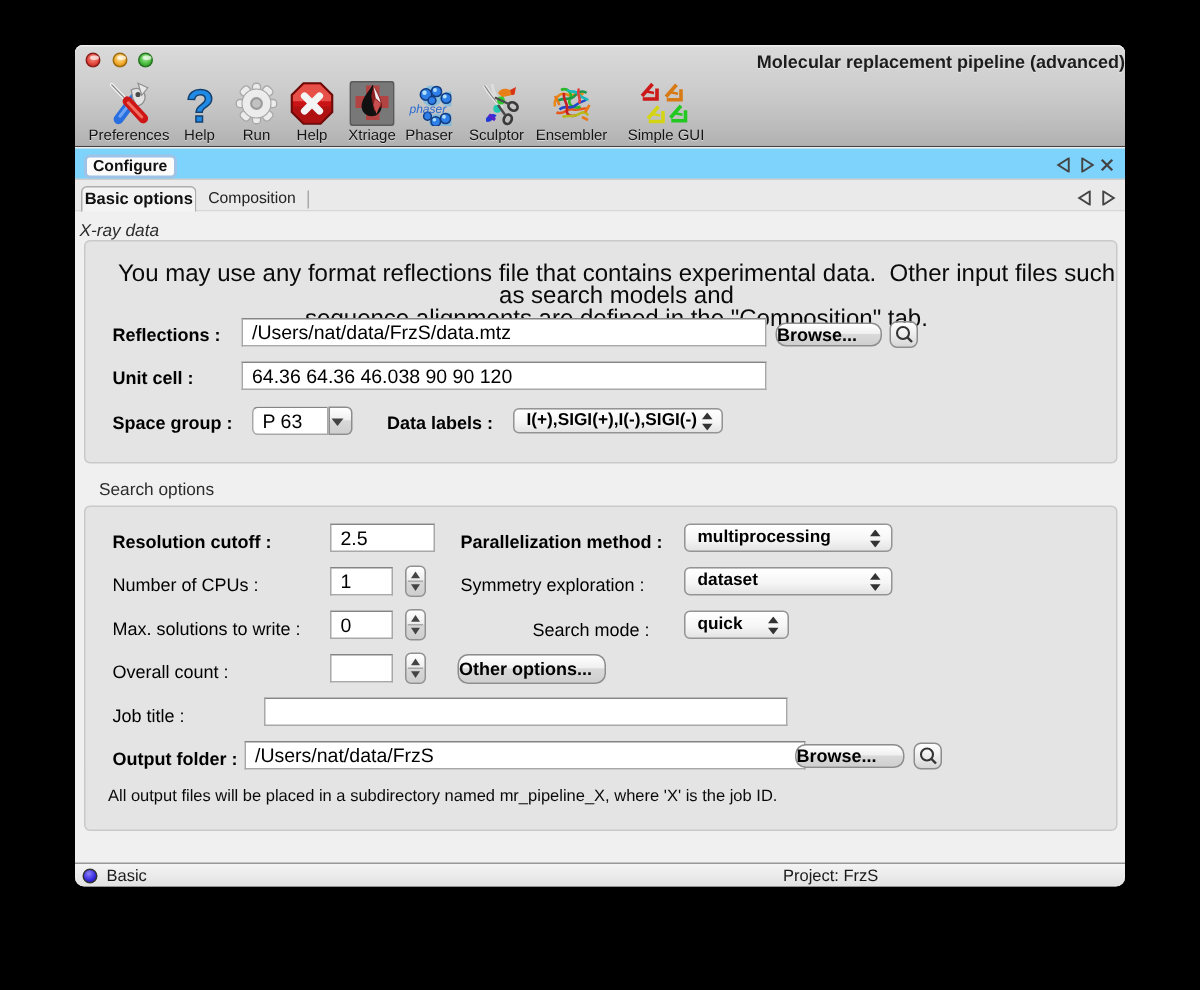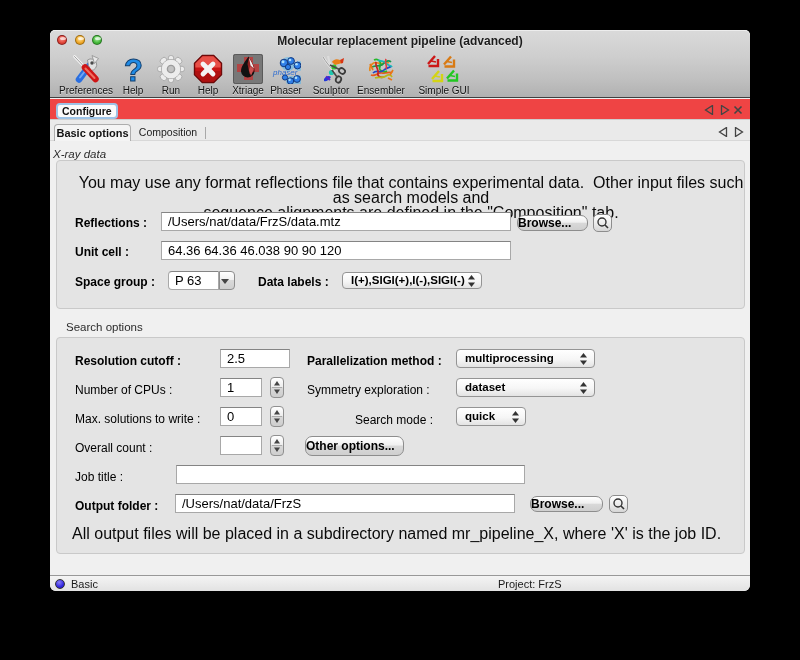--- a/index.html
+++ b/index.html
@@ -13,25 +13,25 @@
   position:absolute; left:0; top:0; width:700px; height:68px;
   background:linear-gradient(#dadada, #cecece 40%, #bfbfbf 75%, #b1b1b1);
   border-bottom:1px solid #404040; border-radius:5px 5px 0 0;
   box-shadow:inset 0 1px 0 #ededed;
 }
 .tl { position:absolute; top:5px; width:10px; height:10px; border-radius:50%; }
 .tl i { position:absolute; left:2px; top:1px; width:6px; height:3px; border-radius:50%; background:rgba(255,255,255,.65);}
 #tl-r { left:7px; background:radial-gradient(circle at 50% 35%, #f8988f, #e2463a 60%, #b02920); border:1px solid #903; border-color:rgba(120,20,20,.8);}
 #tl-y { left:25px; background:radial-gradient(circle at 50% 35%, #ffe9a8, #f0a829 60%, #c07d10); border:1px solid rgba(140,95,10,.8);}
 #tl-g { left:42px; background:radial-gradient(circle at 50% 35%, #b3efa9, #46ba3b 60%, #2d8f25); border:1px solid rgba(30,100,25,.8);}
-#title { position:absolute; top:4px; left:0; width:700px; text-align:center; font-size:12px; font-weight:bold; color:#1c1c1c; text-shadow:0 1px 0 rgba(255,255,255,0.5); }
+#title { position:absolute; top:4px; left:0; width:700px; text-align:right; font-size:12px; font-weight:bold; color:#1c1c1c; text-shadow:0 1px 0 rgba(255,255,255,0.5); }
 .tbi { position:absolute; top:24px; text-align:center; }
 .tbi .lab { position:absolute; top:31px; left:50%; transform:translateX(-50%); font-size:10px; color:#141414; white-space:nowrap; text-shadow:0 1px 0 rgba(255,255,255,0.5); }
 
-#cfgrow { position:absolute; left:0; top:69px; width:700px; height:21px; background:#ef4444; border-bottom:1px solid #cdcdcd; }
+#cfgrow { position:absolute; left:0; top:69px; width:700px; height:21px; background:#7dd3fc; border-bottom:1px solid #cdcdcd; }
 #cfgtab { position:absolute; left:6px; top:4px; height:16px; padding:0 4px; background:#fbfbfb; border:2px solid #9ec3e6; border-radius:4px; font-size:10.5px; font-weight:bold; color:#111; line-height:13px; }
 
 #tabrow { position:absolute; left:0; top:90px; width:700px; height:21px; background:#eaeaea; border-bottom:1px solid #d8d8d8;}
 #tab1 { position:absolute; left:4px; top:4px; width:77px; height:18px; background:#f4f4f4; border:1px solid #adadad; border-bottom:none; border-radius:4px 4px 0 0; font-size:11px; font-weight:bold; color:#111; text-align:center; line-height:17px;}
 #tab2 { position:absolute; left:81px; top:4px; width:74px; height:17px; font-size:10.5px; color:#222; text-align:center; line-height:17px;}
 #tabdiv { position:absolute; left:155px; top:7px; width:1px; height:12px; background:#a8a8a8; }
 
 #content { position:absolute; left:0; top:111px; width:700px; height:434px; background:#f0f0f0; }
 .gbox { position:absolute; left:6px; width:689px; background:#e4e4e4; border:1px solid #c9c9c9; border-radius:4px; }
 .glab { position:absolute; font-size:11.5px; color:#2c2c2c; }
@@ -288,26 +288,26 @@
     <div class="tf" style="left:170px; top:295px; width:42px; height:19px;"></div>
     <div class="spin" style="left:220px; top:294px; height:21px;"><svg width="12" height="19" viewBox="0 0 12 19">
           <path d="M6 3 L9 7.5 L3 7.5 Z" fill="#444"></path>
           <path d="M6 16 L9 11.5 L3 11.5 Z" fill="#444"></path>
           <line x1="1" y1="9.5" x2="11" y2="9.5" stroke="#aaa" stroke-width="1"></line>
         </svg></div>
     <div class="btn" style="left:255px; top:295px; width:99px; height:20px; line-height:18px; font-weight:600;">Other options...</div>
     <div class="blab" style="left:25px; top:329px;">Job title :</div>
     <div class="tf" style="left:126px; top:324px; width:349px; height:19px;"></div>
     <div class="blab b" style="left:25px; top:358px;">Output folder :</div>
-    <div class="tf" style="left:125px; top:353px; width:340px; height:19px;">/Users/nat/data/FrzS</div>
+    <div class="tf" style="left:113px; top:353px; width:374px; height:19px;">/Users/nat/data/FrzS</div>
     <div class="btn" style="left:480px; top:355px; width:73px; height:16px; line-height:14px;">Browse...</div>
     <div class="mag" style="left:559px; top:354px; width:19px; height:18px;"><svg width="17" height="16" viewBox="0 0 17 16">
           <circle cx="8" cy="7" r="4" fill="none" stroke="#333" stroke-width="1.4"></circle>
           <line x1="11" y1="10" x2="14" y2="13" stroke="#333" stroke-width="1.6"></line>
         </svg></div>
-    <div style="position:absolute; left:22px; top:384px; font-size:16px; color:#0a0a0a;">All output files will be placed in a subdirectory named mr_pipeline_X, where 'X' is the job ID.</div>
+    <div style="position:absolute; left:22px; top:384px; font-size:11px; color:#0a0a0a;">All output files will be placed in a subdirectory named mr_pipeline_X, where 'X' is the job ID.</div>
   </div>
   <div id="status">
     <div style="position:absolute; left:4.5px; top:3px; width:10px; height:10px; border-radius:50%; background:radial-gradient(circle at 40% 30%, #8a7ff5, #3428e0 60%, #1a10a8); border:0.5px solid #333;"></div>
     <div style="position:absolute; left:21px; top:2px;">Basic</div>
-    <div style="position:absolute; left:448px; top:2px;">Project: FrzS</div>
+    <div style="position:absolute; left:472px; top:2px;">Project: FrzS</div>
   </div>
 </div>
 
 </body></html>

